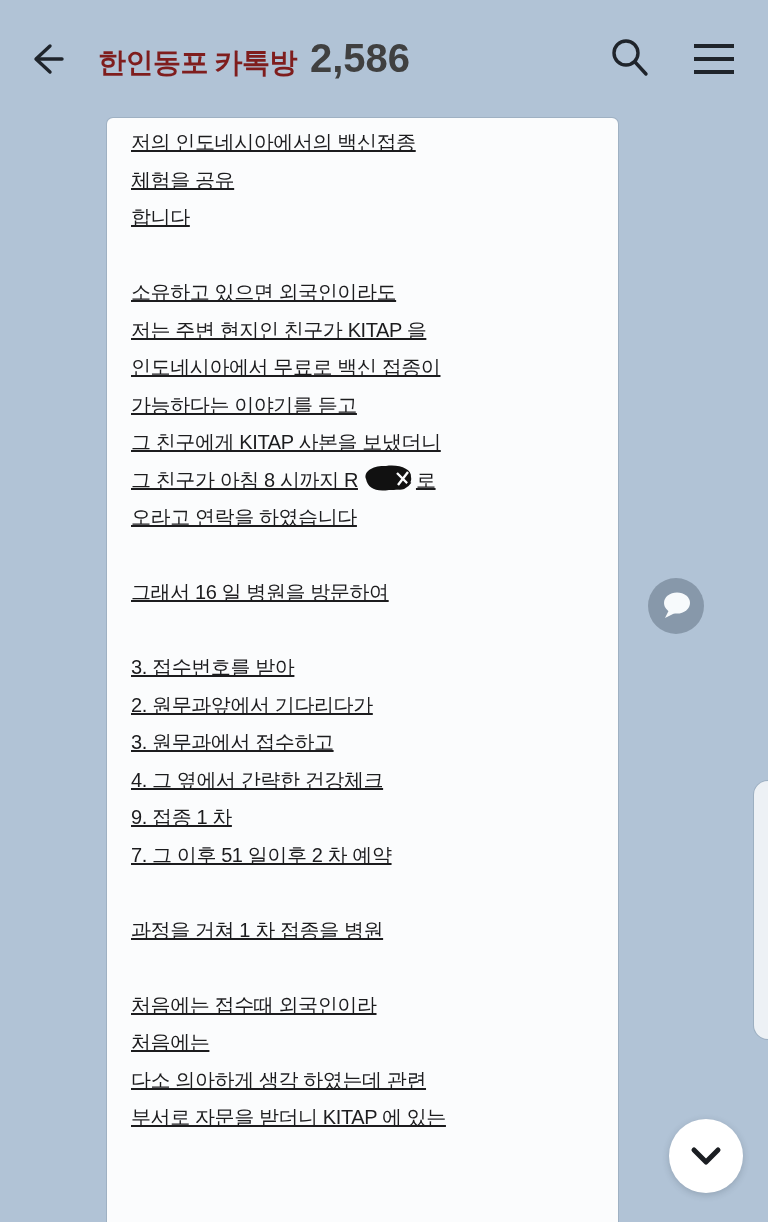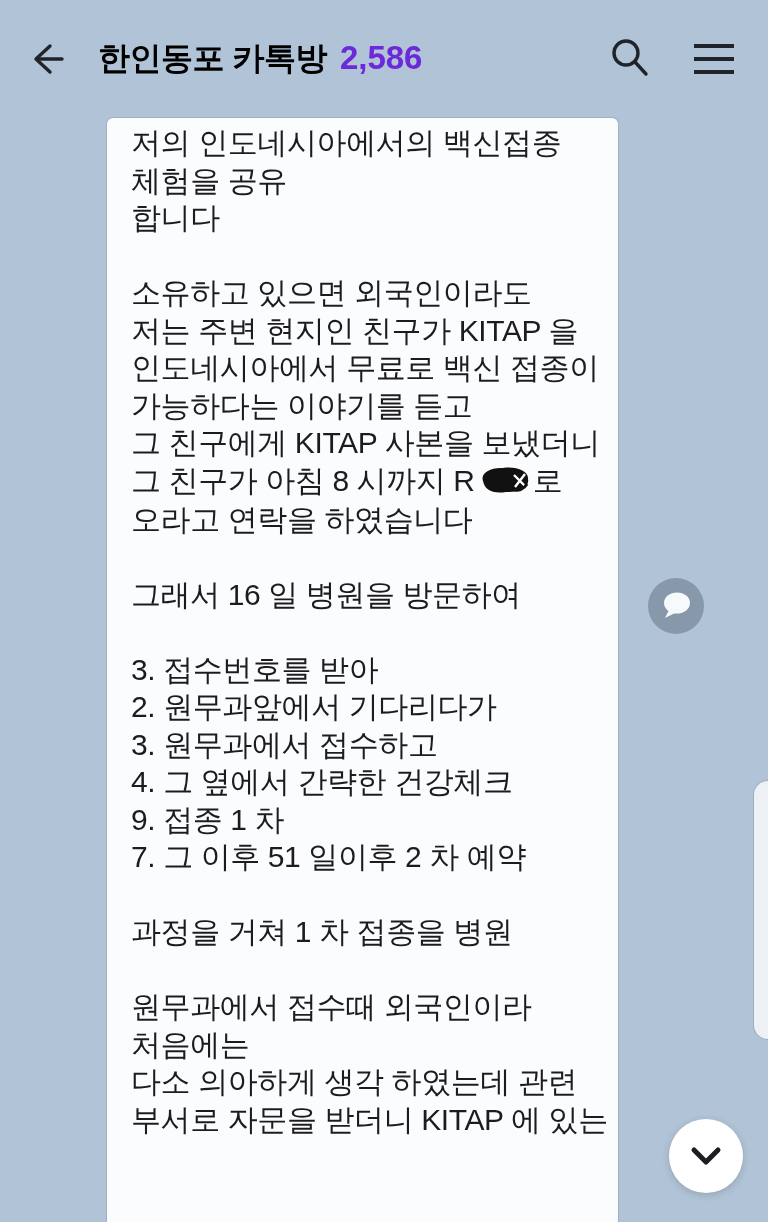--- a/index.html
+++ b/index.html
@@ -10,38 +10,38 @@
     font-family:"Liberation Sans","DejaVu Sans",sans-serif;
     -webkit-font-smoothing:antialiased;
   }
   
   .header{
     position:absolute;left:0;top:0;width:768px;height:118px;
     display:flex;align-items:center;
   }
   .back-btn{margin-left:28px;width:40px;height:40px;display:flex;align-items:center;justify-content:center;cursor:pointer;}
   .title-wrap{margin-left:30px;display:flex;align-items:baseline;white-space:nowrap;}
-  .room-title{font-size:32px;font-weight:700;color:#000000;letter-spacing:-0.5px;}
-  .member-count{font-size:33px;font-weight:600;color:#6d28d9;margin-left:13px;}
+  .room-title{font-size:28px;font-weight:700;color:#7f1d1d;letter-spacing:-0.5px;font-family:Liberation Serif, serif;}
+  .member-count{font-size:40px;font-weight:600;color:#404040;margin-left:13px;}
   .header-right{position:absolute;right:0;top:0;height:118px;display:flex;align-items:center;}
   .icon-btn{width:56px;height:56px;display:flex;align-items:center;justify-content:center;cursor:pointer;}
   .icon-btn.search{margin-right:28px;}
   .icon-btn.menu{margin-right:26px;}
   
   .bubble{
     position:absolute;left:107px;top:118px;width:511px;height:1110px;
     background:#fbfcfd;
     border-radius:6px 6px 0 0;
     box-shadow:0 0 0 1px rgba(125,143,160,0.35);
     box-sizing:border-box;
     padding:6px 8px 0 24px;
   }
   .msg-line{
-    font-size:30px;line-height:37.5px;min-height:37.5px;
-    color:#1c1c1e;letter-spacing:-0.4px;white-space:nowrap;
+    font-size:20px;line-height:37.5px;min-height:37.5px;
+    color:#1c1c1e;letter-spacing:-0.4px;white-space:nowrap;text-decoration:underline;
   }
   .redact-blob{vertical-align:middle;margin:0 3px 6px 3px;}
   
   .float-msg-btn{
     position:absolute;left:648px;top:578px;width:56px;height:56px;border-radius:50%;
     background:rgba(122,138,155,0.75);
     display:flex;align-items:center;justify-content:center;cursor:pointer;
   }
   .scroll-nub{
     position:absolute;left:754px;top:781px;width:28px;height:258px;
@@ -112,21 +112,21 @@
   <div class="msg-line"></div>
   <div class="msg-line">3. 접수번호를 받아</div>
   <div class="msg-line">2. 원무과앞에서 기다리다가</div>
   <div class="msg-line">3. 원무과에서 접수하고</div>
   <div class="msg-line">4. 그 옆에서 간략한 건강체크</div>
   <div class="msg-line">9. 접종 1 차</div>
   <div class="msg-line">7. 그 이후 51 일이후 2 차 예약</div>
   <div class="msg-line"></div>
   <div class="msg-line">과정을 거쳐 1 차 접종을 병원</div>
   <div class="msg-line"></div>
-  <div class="msg-line">원무과에서 접수때 외국인이라</div>
+  <div class="msg-line">처음에는 접수때 외국인이라</div>
   <div class="msg-line">처음에는</div>
   <div class="msg-line">다소 의아하게 생각 하였는데 관련</div>
   <div class="msg-line">부서로 자문을 받더니 KITAP 에 있는</div>
 </div>
 
 <div class="float-msg-btn">
   <svg width="34" height="34" viewBox="0 0 34 34">
     <ellipse cx="18" cy="14" rx="13" ry="10.5" fill="#f7fafc"></ellipse>
     <path d="M10 21 L6 29 L16 24 Z" fill="#f7fafc"></path>
   </svg>

